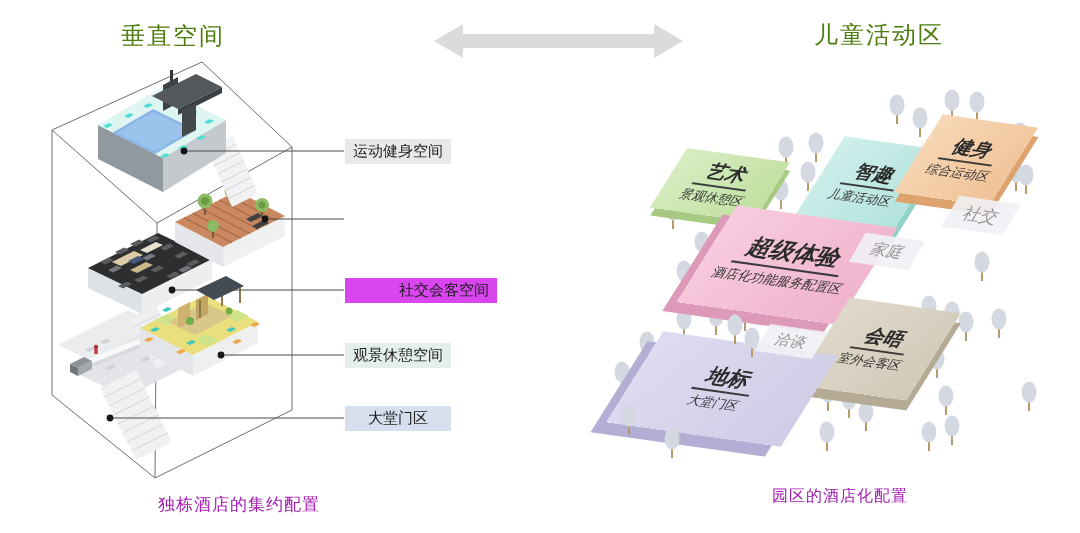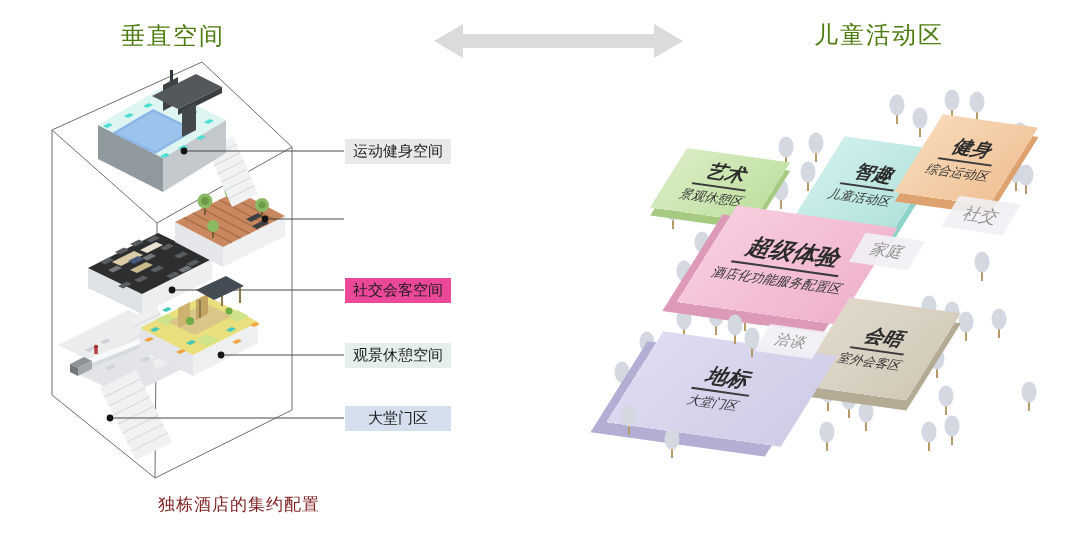--- a/index.html
+++ b/index.html
@@ -2,28 +2,28 @@
 <html><head>
 <meta charset="utf-8">
 <style>
   html,body{margin:0;padding:0;background:#ffffff;}
   body{font-family:"Liberation Serif","DejaVu Serif",serif;}
   .stage{position:relative;width:1080px;height:533px;background:#ffffff;overflow:hidden;}
   svg{position:absolute;left:0;top:0;}
   .title{position:absolute;font-size:24px;color:#4d7c0f;letter-spacing:2px;white-space:nowrap;}
   .title-left{left:121px;top:20px;}
   .title-right{left:814px;top:19px;}
-  .caption{position:absolute;font-size:17px;color:#7f1d1d;letter-spacing:1px;white-space:nowrap;}
+  .caption{position:absolute;font-size:17px;color:#a21caf;letter-spacing:1px;white-space:nowrap;}
   .caption-left{left:158px;top:493px;}
   .caption-right{left:772px;top:486px;font-size:16px;}
   .llabel{position:absolute;left:345px;width:106px;height:25px;line-height:25px;
           text-align:center;font-size:15px;color:#1c1c1c;white-space:nowrap;}
   .ll-0{top:139px;background:#e9e9e9;}
   .ll-1{top:207px;background:#e9e9e9;}
-  .ll-2{top:278px;background:#ec4899;}
+  .ll-2{top:278px;background:#d946ef;padding-left:46px;}
   .ll-3{top:343px;background:#e3efe8;}
   .ll-4{top:406px;background:#d5dfee;}
   .zone{position:absolute;transform:rotate(8deg) skewX(-24deg);display:flex;flex-direction:column;
         align-items:center;justify-content:center;text-align:center;color:#2b2b2b;}
   .zone-title{font-weight:bold;font-size:19px;line-height:1.15;border-bottom:2px solid #3a3a3a;
               padding:0 8px 2px;white-space:nowrap;}
   .zone-sub{font-size:12.5px;margin-top:3px;color:#333;white-space:nowrap;}
   .z-art{left:668px;top:153px;width:104px;height:64px;
          background:linear-gradient(115deg,#d8edc3,#bfdf9f);box-shadow:5px 8px 0 #a6ca82;}
   .z-fun{left:818px;top:140px;width:100px;height:90px;
@@ -304,20 +304,21 @@
 
   <div class="title title-left">垂直空间</div>
   <div class="title title-right">儿童活动区</div>
 
   <div class="llabel ll-0">运动健身空间</div>
   <div class="llabel ll-2">社交会客空间</div>
   <div class="llabel ll-3">观景休憩空间</div>
   <div class="llabel ll-4">大堂门区</div>
 
   <div class="caption caption-left">独栋酒店的集约配置</div>
+  <div class="caption caption-right">园区的酒店化配置</div>
 
   <div class="zone z-art">
     <div class="zone-title">艺术</div>
     <div class="zone-sub">景观休憩区</div>
   </div>
   <div class="zone z-fun">
     <div class="zone-title">智趣</div>
     <div class="zone-sub">儿童活动区</div>
   </div>
   <div class="zone z-fitness">

